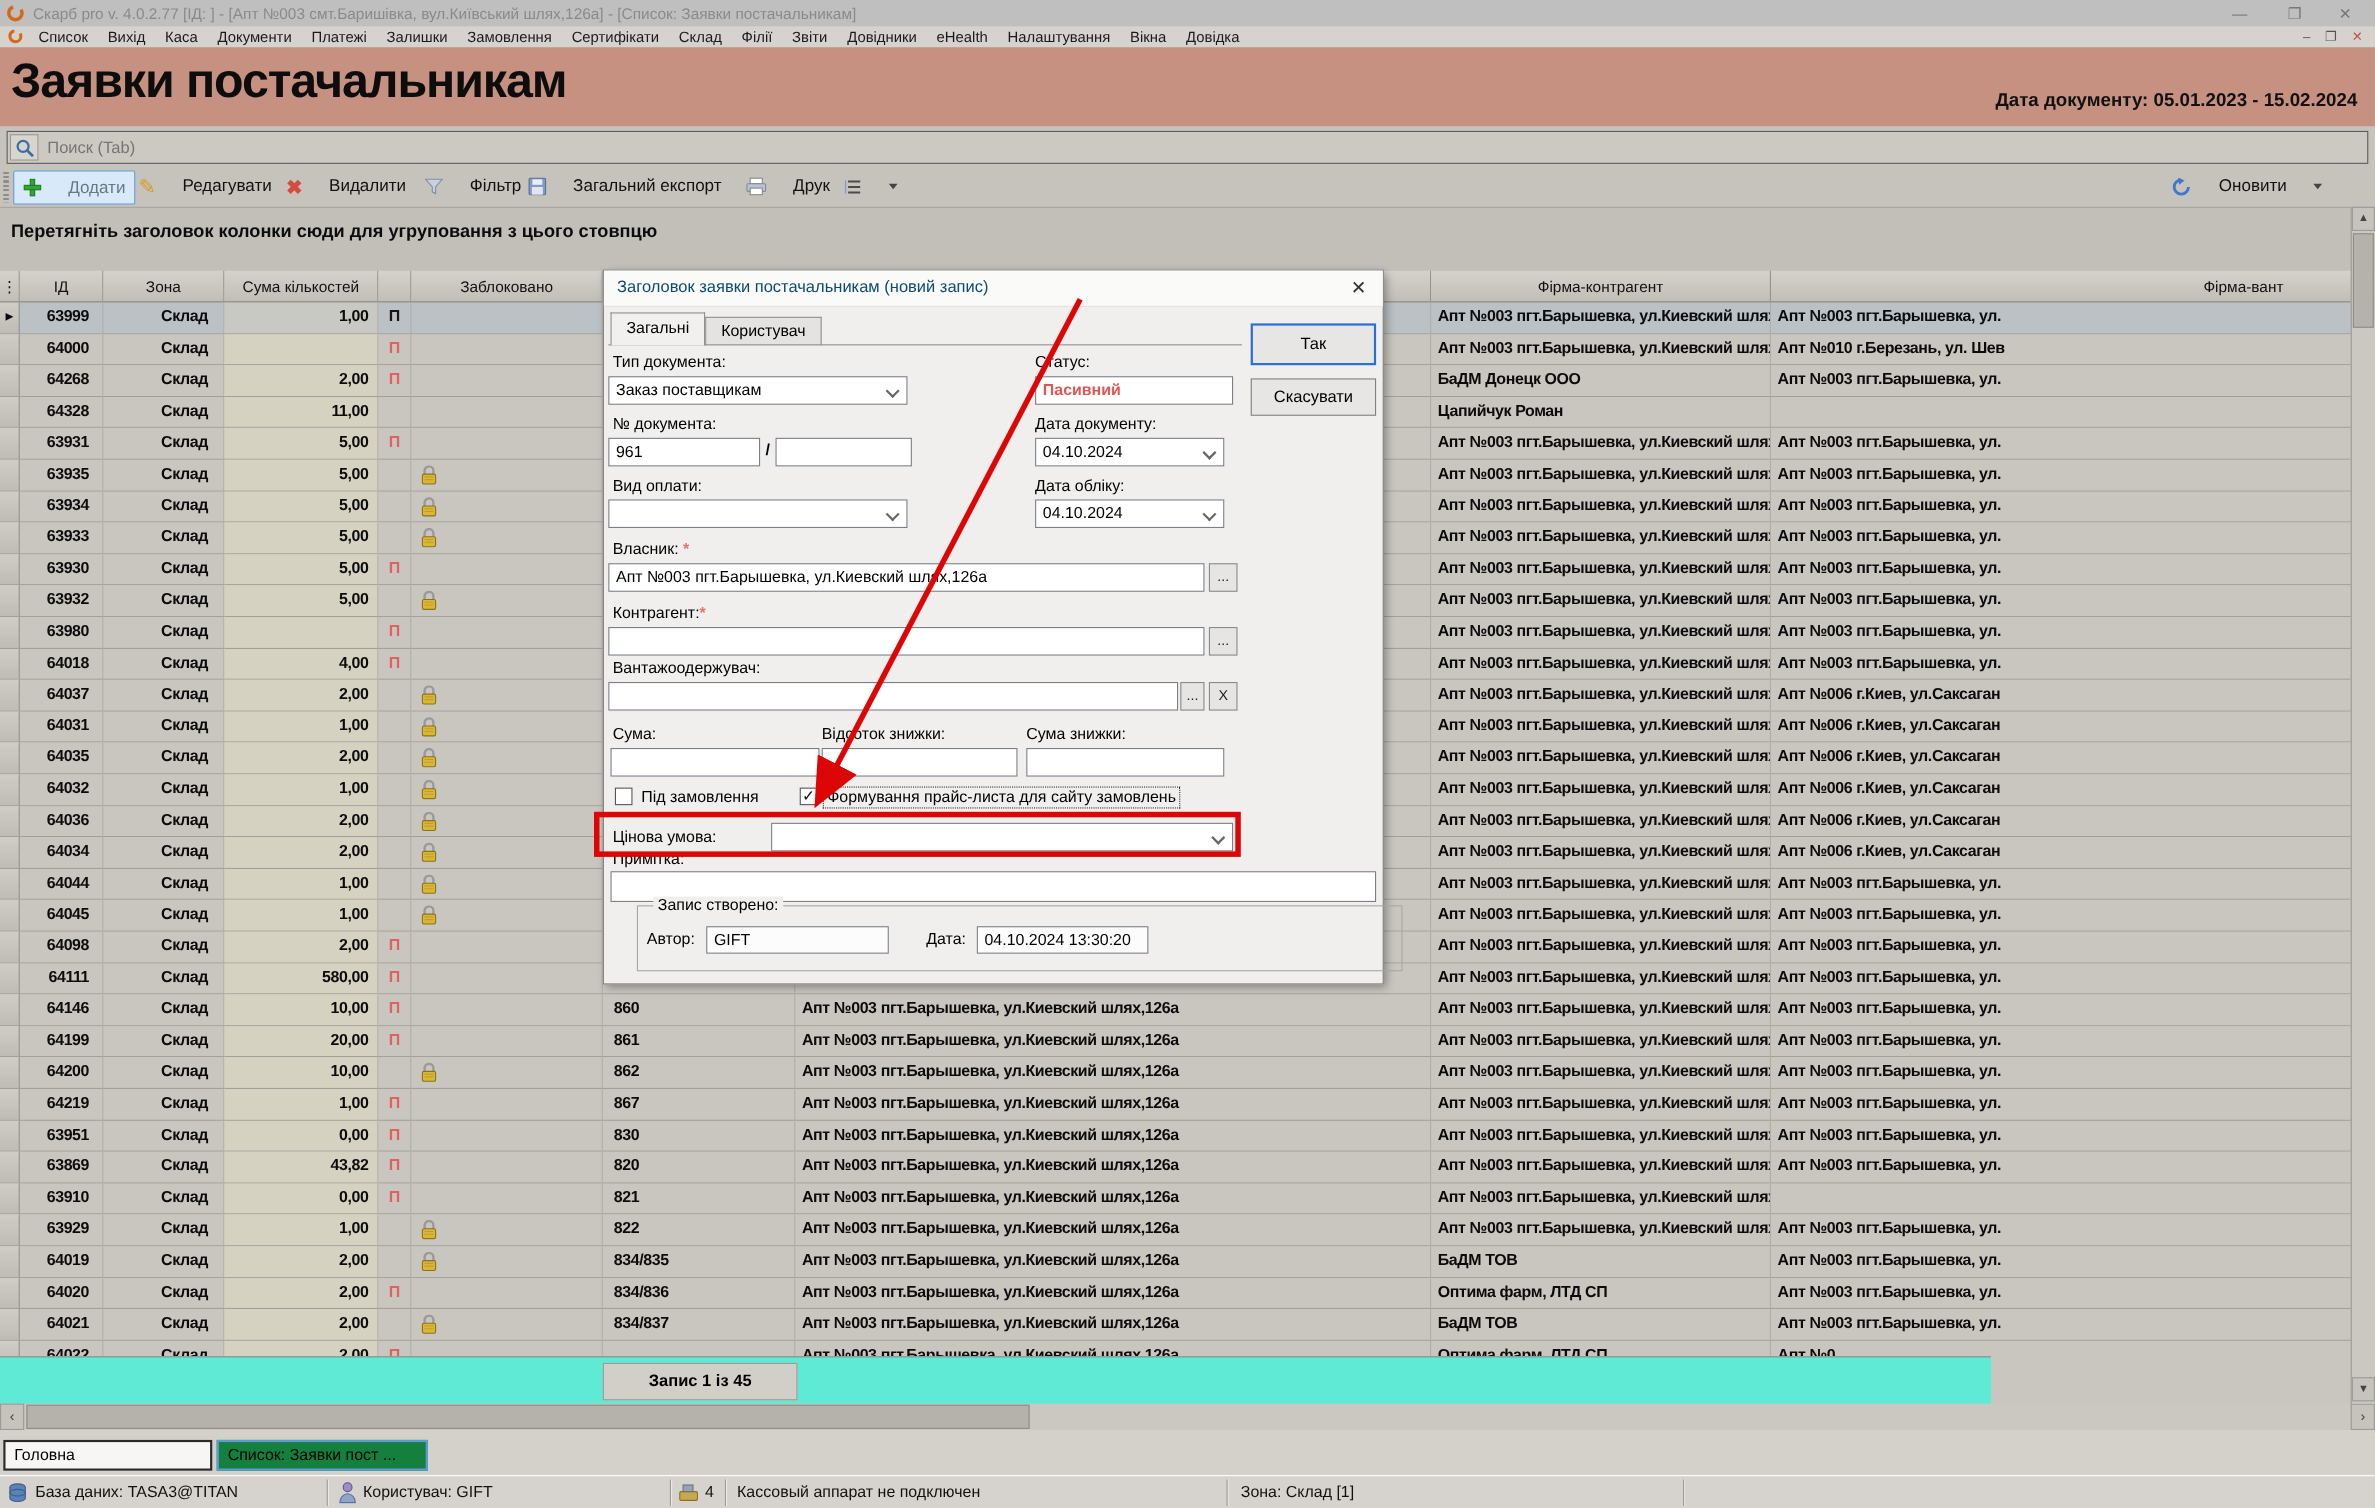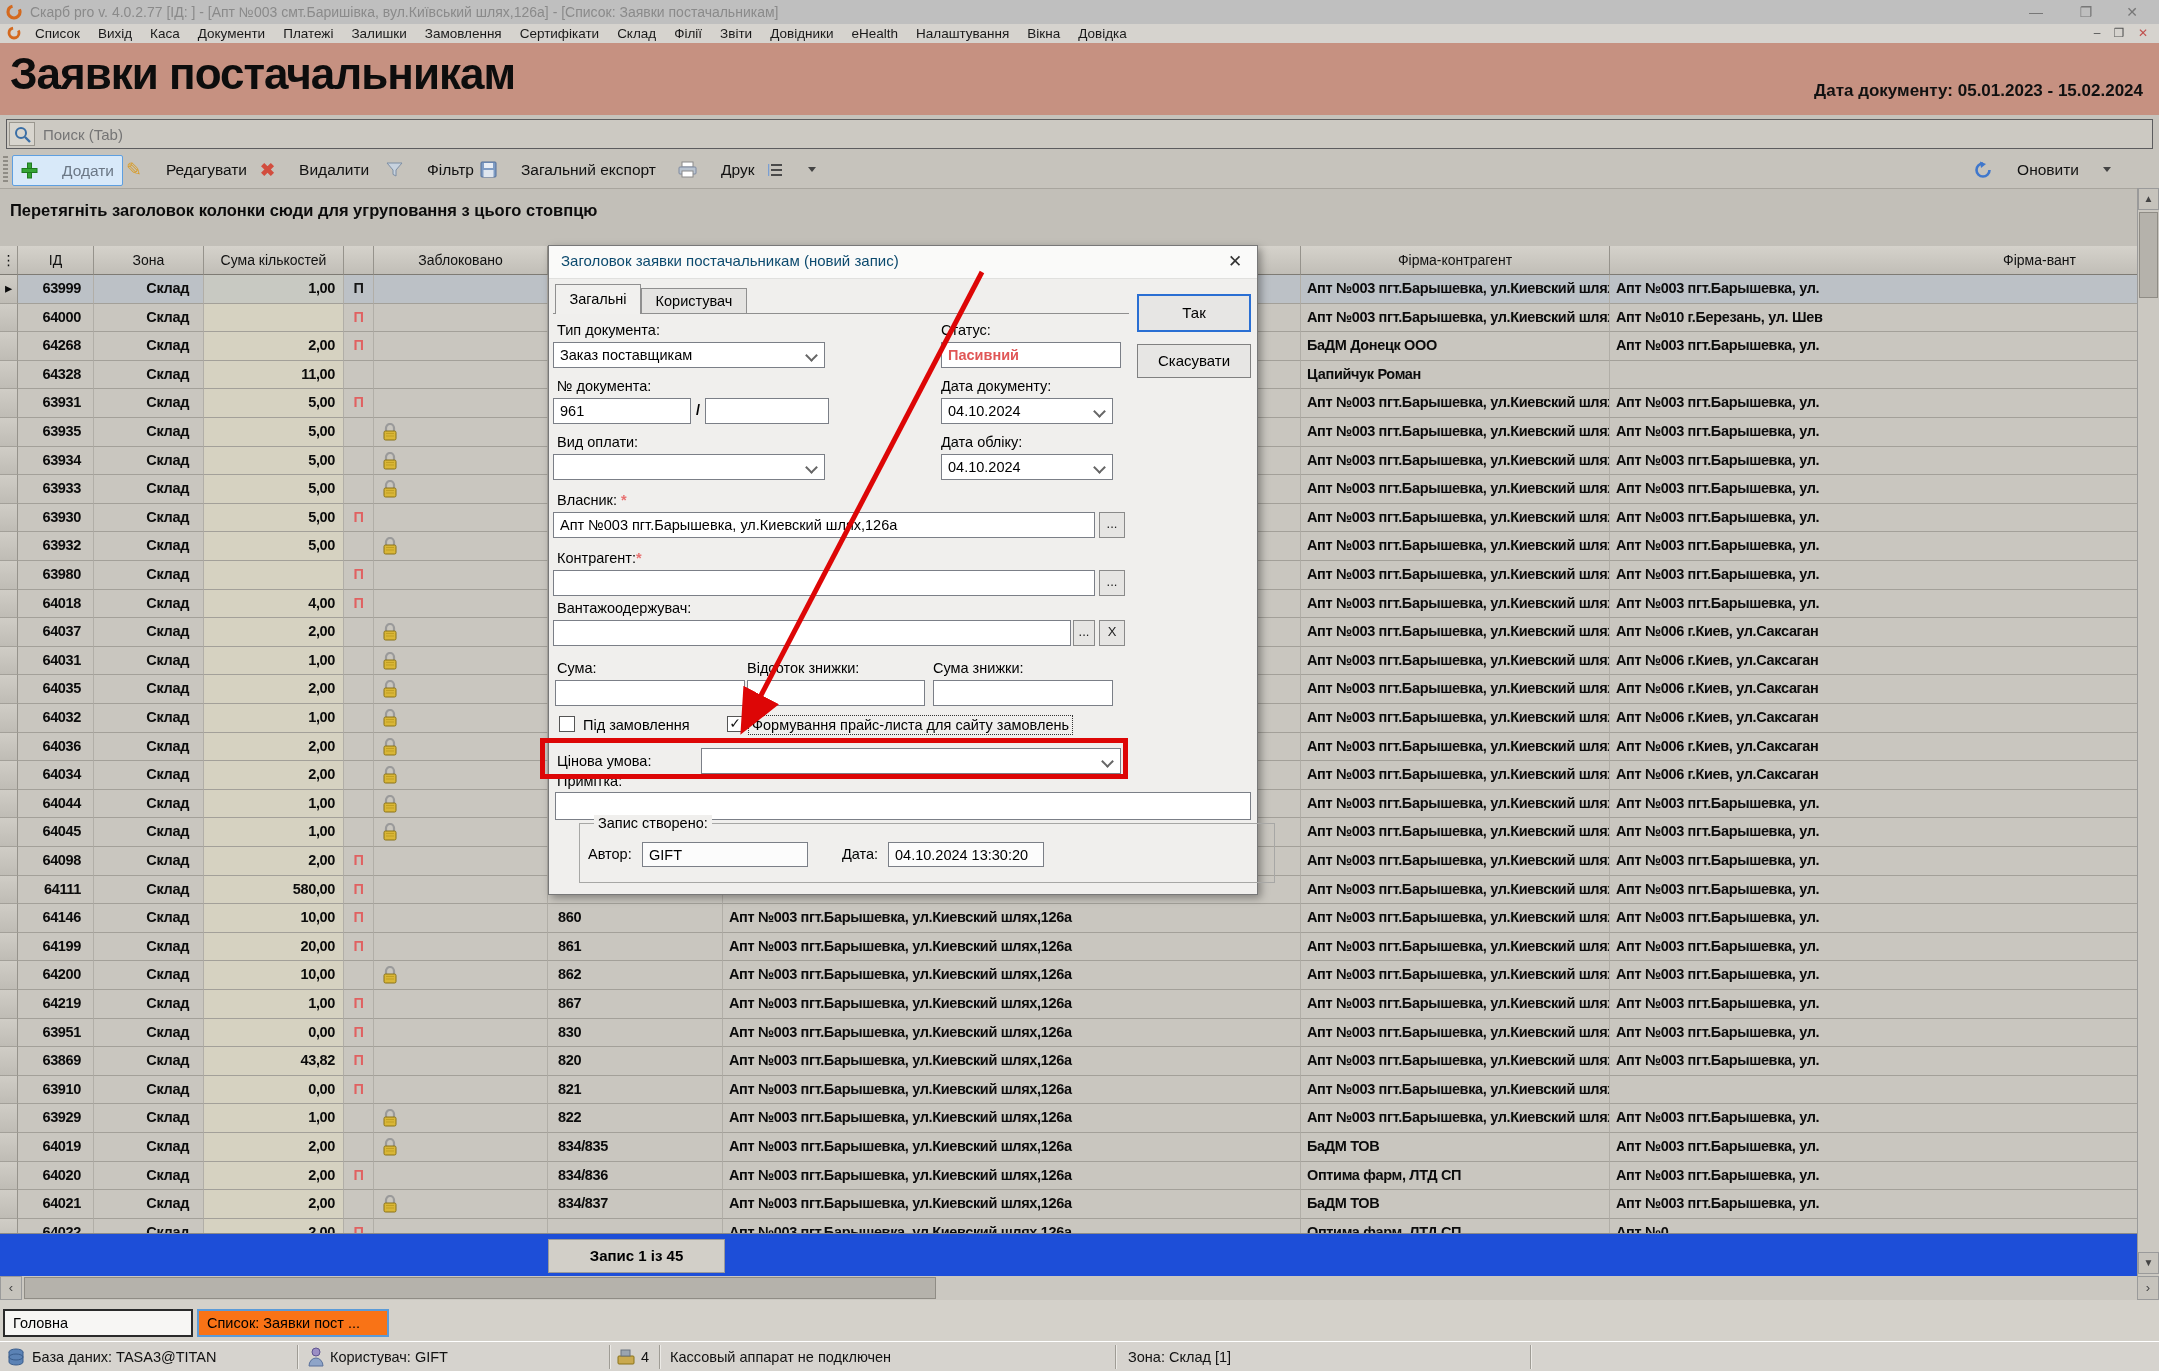--- a/index.html
+++ b/index.html
@@ -61,38 +61,38 @@
   .c-zone{text-align:right;padding-right:14px;}
   .c-sum{text-align:right;padding-right:8px;background:#d6d2c1;}
   .selected .c-sum{background:#c8c9c2;}
   .c-flag{text-align:center;color:#e06161;}
   .c-flag.dark{color:#161616;}
   .c-lock{padding-left:8px;}
   .c-doc{padding-left:10px;}
   .c-owner,.c-contr,.c-cons{padding-left:6px;}
 
   
-  #gridfooter{left:0;top:1233px;width:2159px;height:43px;background:#1d4ed8;border-top:1px solid #8a8a8a;}
+  #gridfooter{left:0;top:1233px;width:1810px;height:43px;background:#5eead4;border-top:1px solid #8a8a8a;}
   #recbox{position:absolute;left:548px;top:5px;width:175px;height:32px;background:#d2cfc8;border:1px solid #9a9a9a;
           font-size:15px;font-weight:bold;text-align:center;line-height:32px;}
   #hscroll{left:0;top:1276px;width:2159px;height:24px;background:#cbc8c1;}
   .scrollarrow{position:absolute;top:0;width:22px;height:24px;background:#c6c3bc;border:1px solid #9a9a9a;
                box-sizing:border-box;text-align:center;font-size:13px;line-height:22px;color:#444;}
   #hthumb{position:absolute;left:24px;top:1px;width:912px;height:22px;background:#b5b2ab;border:1px solid #8f8c85;box-sizing:border-box;}
   #vscroll{left:2137px;top:188px;width:22px;height:1088px;background:#cbc8c1;border-left:1px solid #9a9a9a;box-sizing:border-box;}
   .vsarrow{position:absolute;left:0;width:21px;height:22px;background:#c6c3bc;border:1px solid #9a9a9a;
            box-sizing:border-box;text-align:center;font-size:10px;line-height:20px;color:#444;}
   #vthumb{position:absolute;left:1px;top:24px;width:19px;height:86px;background:#b5b2ab;border:1px solid #8f8c85;box-sizing:border-box;}
 
   
   #strip{left:0;top:1300px;width:2159px;height:7px;background:#d4d1ca;}
   #bottomtabs{left:0;top:1307px;width:2159px;height:34px;background:#d4d1ca;}
   .wtab{position:absolute;top:2px;height:28px;box-sizing:border-box;font-size:14.5px;line-height:25px;padding:0 8px;white-space:nowrap;overflow:hidden;}
   #tab-home{left:3px;width:190px;background:#f7f6f4;border:2px solid #2a2a2a;}
-  #tab-list{left:197px;width:192px;background:#f97316;border:2px solid #5b9bd8;}
+  #tab-list{left:197px;width:192px;background:#15803d;border:2px solid #5b9bd8;}
   #statusbar{left:0;top:1341px;width:2159px;height:30px;background:#d6d3ce;border-top:1px solid #fff;font-size:14.5px;color:#111;}
   .sdiv{position:absolute;top:3px;width:1px;height:24px;background:#9f9c95;box-shadow:1px 0 0 #eceae6;}
   .sitem{position:absolute;top:0;height:30px;line-height:30px;white-space:nowrap;}
 
   
   #dialog{left:548px;top:245px;width:710px;height:650px;background:#f0efed;border:1px solid #787878;
           box-sizing:border-box;box-shadow:3px 3px 8px rgba(0,0,0,0.35);font-size:14.5px;z-index:40;}
   #dlg-title{position:absolute;left:0;top:0;width:100%;height:32px;background:#fafaf9;border-bottom:1px solid #e0e0de;}
   #dlg-title .t{position:absolute;left:12px;top:6px;font-size:15px;color:#0c4a6e;}
   #dlg-close{position:absolute;right:10px;top:4px;width:24px;height:24px;text-align:center;font-size:17px;color:#333;line-height:24px;}

